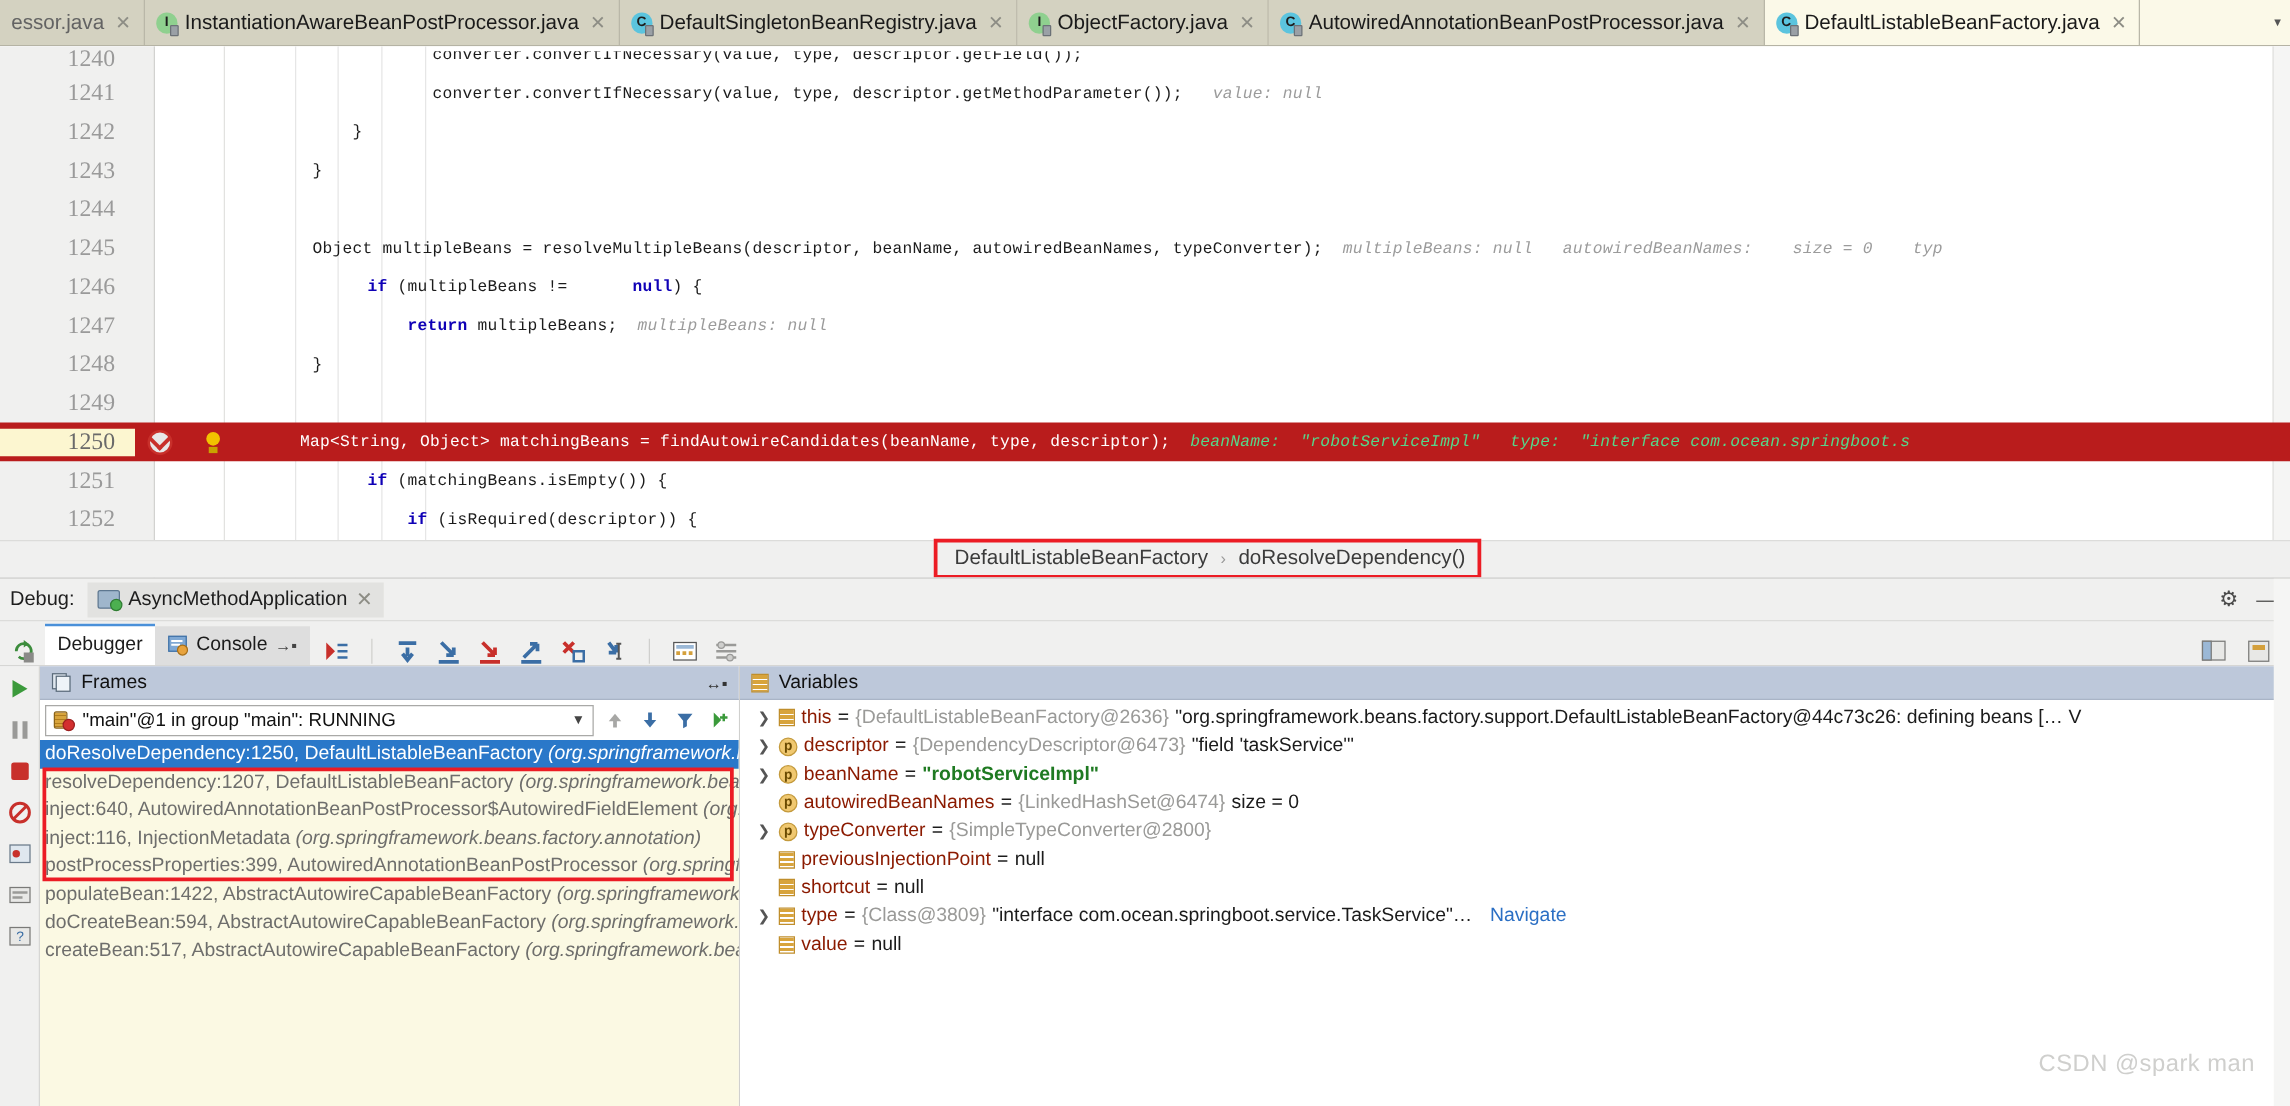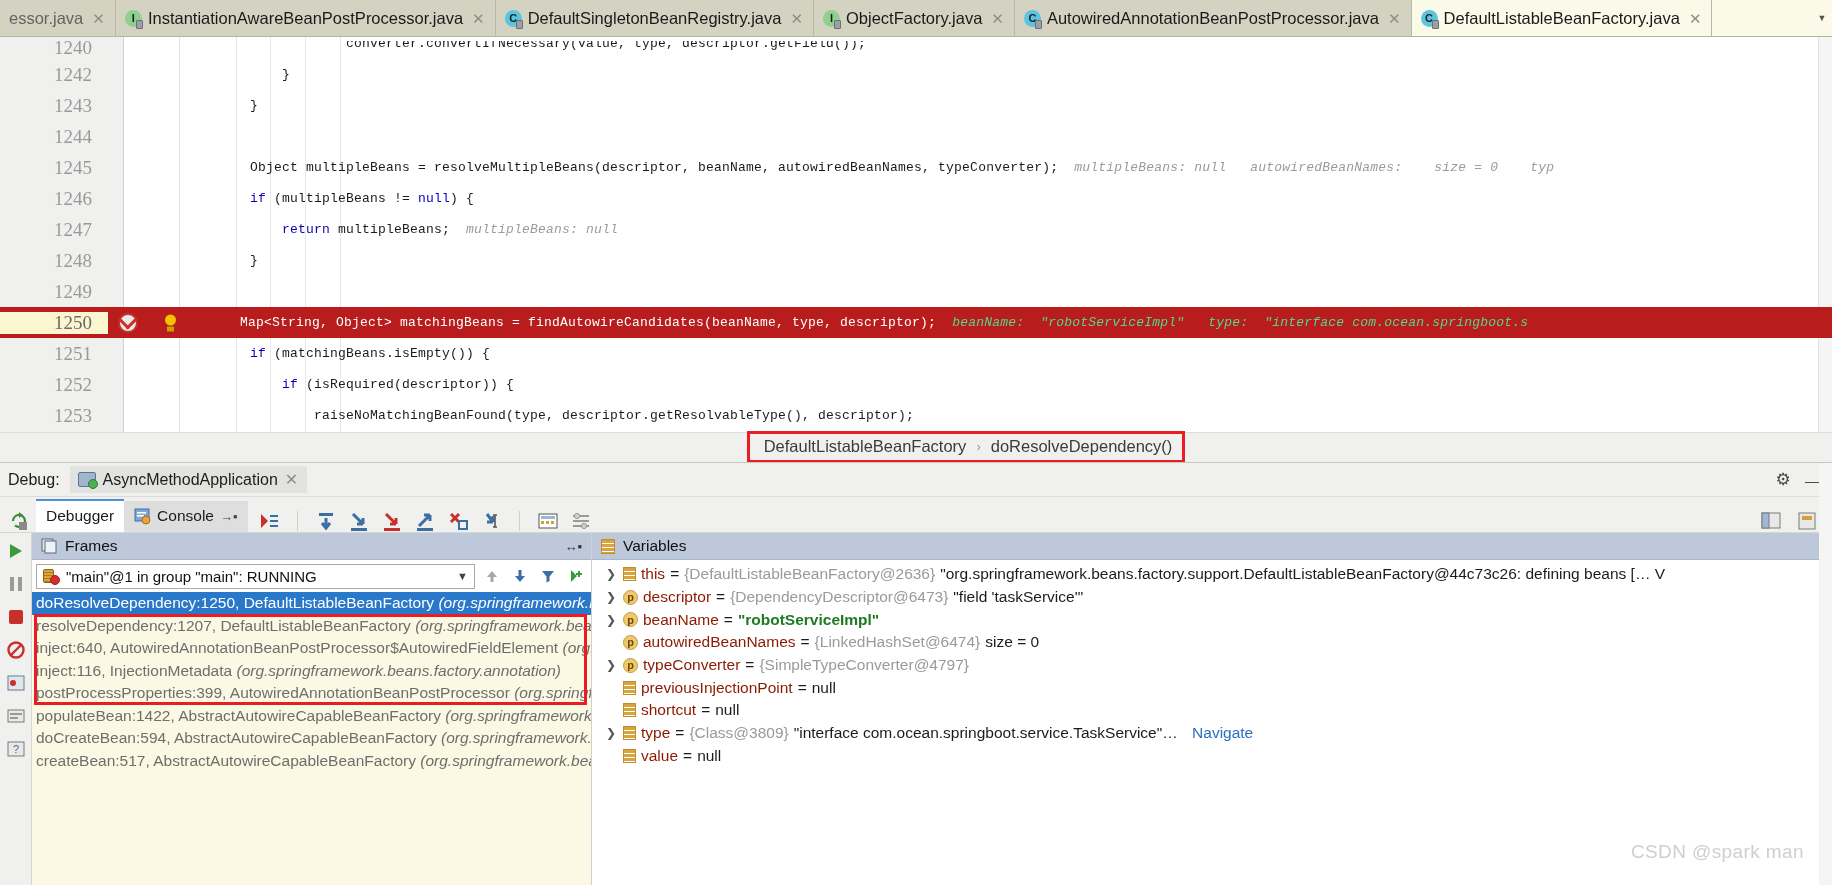--- a/index.html
+++ b/index.html
@@ -85,21 +85,21 @@
     flex: 1; white-space: pre;
     font-family: "Liberation Mono", monospace;
     font-size: 13px; color: #1b1b1b; letter-spacing: 0.2px;
     padding-left: 6px;
   }
   .row.hl { background: #b91c1c; }
   .row.hl .lnum { background: #fcf6d0; color:#6a6a6a; }
   .row.hl .ctext { color: #ffffff; }
   .row.hl .gut2, .row.hl .mark { background: #2a58a8; }
 
-  .kw { color: #0f00b6; font-weight: normal; }
+  .kw { color: #0f00b6; font-weight: bold; margin-left: 44px; }
   .hint {
     color: #9b9b9b; font-style: italic;
   }
   .row.hl .hint { color: #56d68a; }
 
   .bp-icon {
     position: absolute; left: 10px; top: 50%; transform: translateY(-50%);
     width: 20px; height: 20px; border-radius: 50%;
     background: #e8e8e8; border: 2px solid #c8302b;
     display:flex; align-items:center; justify-content:center;
@@ -326,20 +326,26 @@
 
   <div class="code-rows">
 
     <div class="row" style="height:22px;">
       <div class="lnum">1240</div>
       <div class="gut2"></div>
         <div class="mark"></div>
       <div class="ctext" style="overflow:hidden; height:14px; line-height:6px;">                    converter.convertIfNecessary(value, type, descriptor.getField());</div>
     </div>
 
+    <div class="row">
+      <div class="lnum">1241</div>
+      <div class="gut2"></div>
+        <div class="mark"></div>
+      <div class="ctext"><span>                    converter.convertIfNecessary(value, type, descriptor.getMethodParameter());</span><span class="hint">   </span><span class="hint">value: null</span></div>
+    </div>
 
     <div class="row">
       <div class="lnum">1242</div>
       <div class="gut2"></div>
         <div class="mark"></div>
       <div class="ctext">            }</div>
     </div>
 
     <div class="row">
       <div class="lnum">1243</div>
@@ -733,21 +739,21 @@
           <span class="veq"> = </span>
           <span class="vtype">{LinkedHashSet@6474}</span>
           <span class="vstr">size = 0</span>
         </div>
 
         <div class="var-row">
           <span class="twisty">❯</span>
           <span class="vico-p">p</span>
           <span class="vname">typeConverter</span>
           <span class="veq"> = </span>
-          <span class="vtype">{SimpleTypeConverter@4797}</span>
+          <span class="vtype">{SimpleTypeConverter@2800}</span>
         </div>
 
         <div class="var-row">
           <span class="twisty empty">❯</span>
           <span class="vico-f"></span>
           <span class="vname">previousInjectionPoint</span>
           <span class="veq"> = </span>
           <span class="vnull">null</span>
         </div>
 

